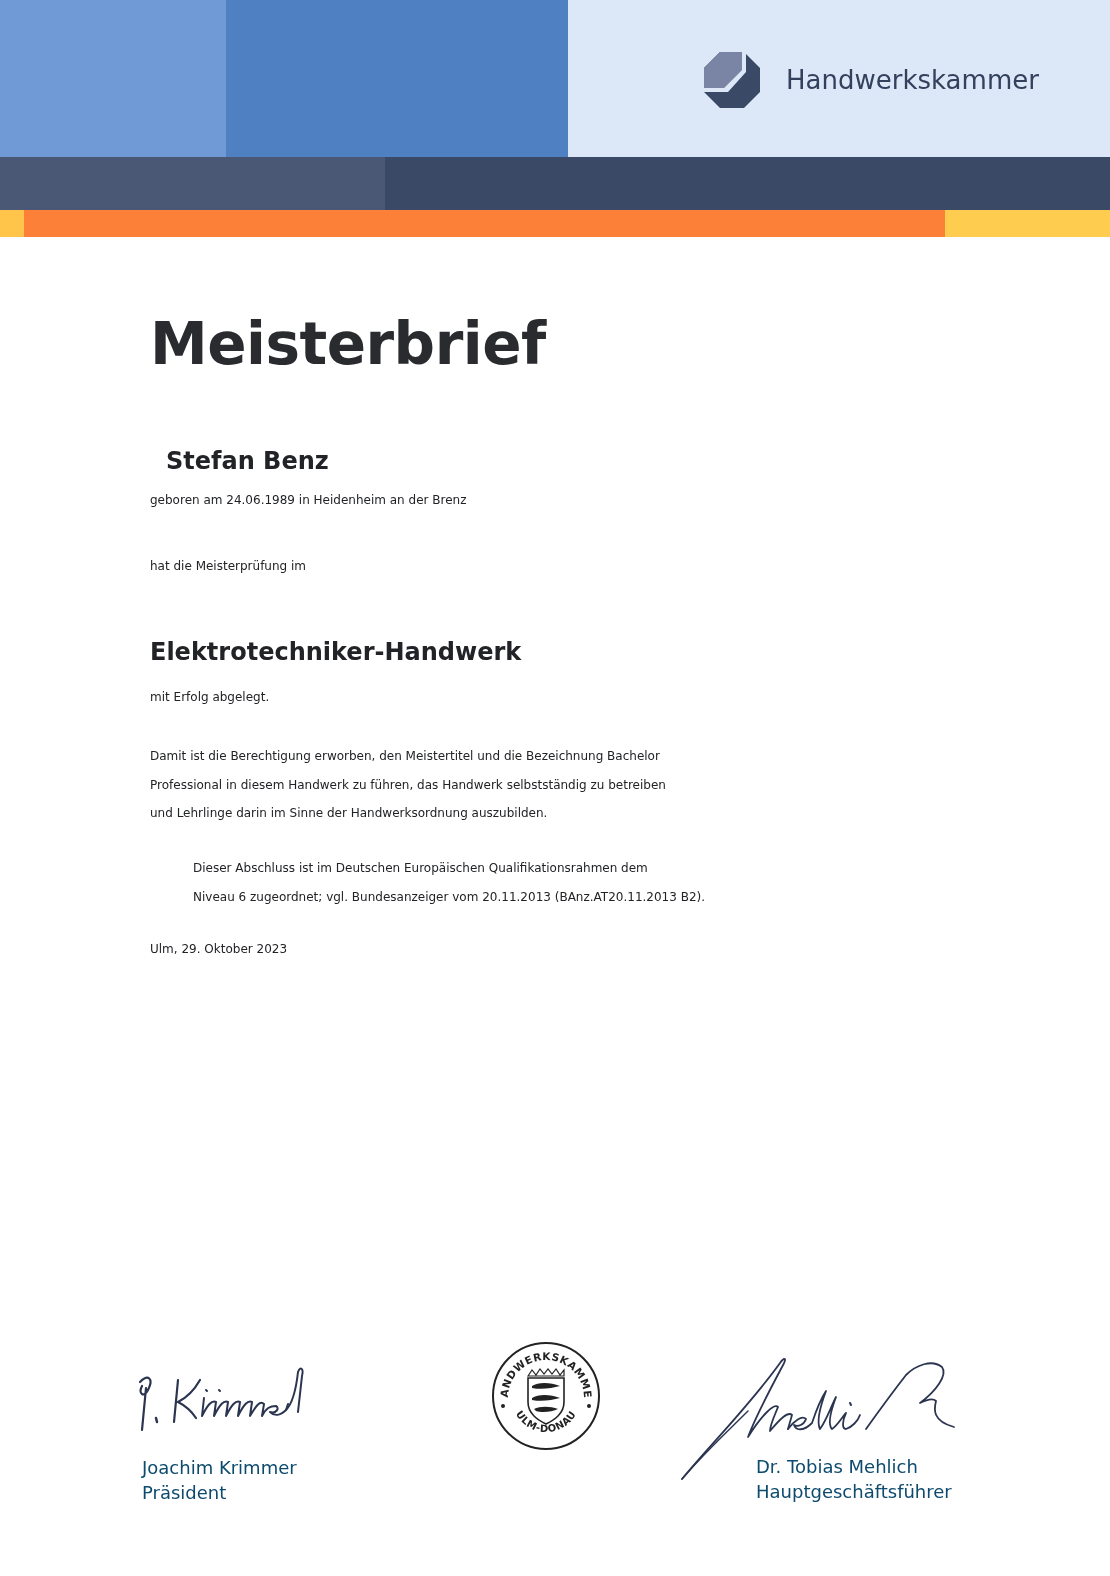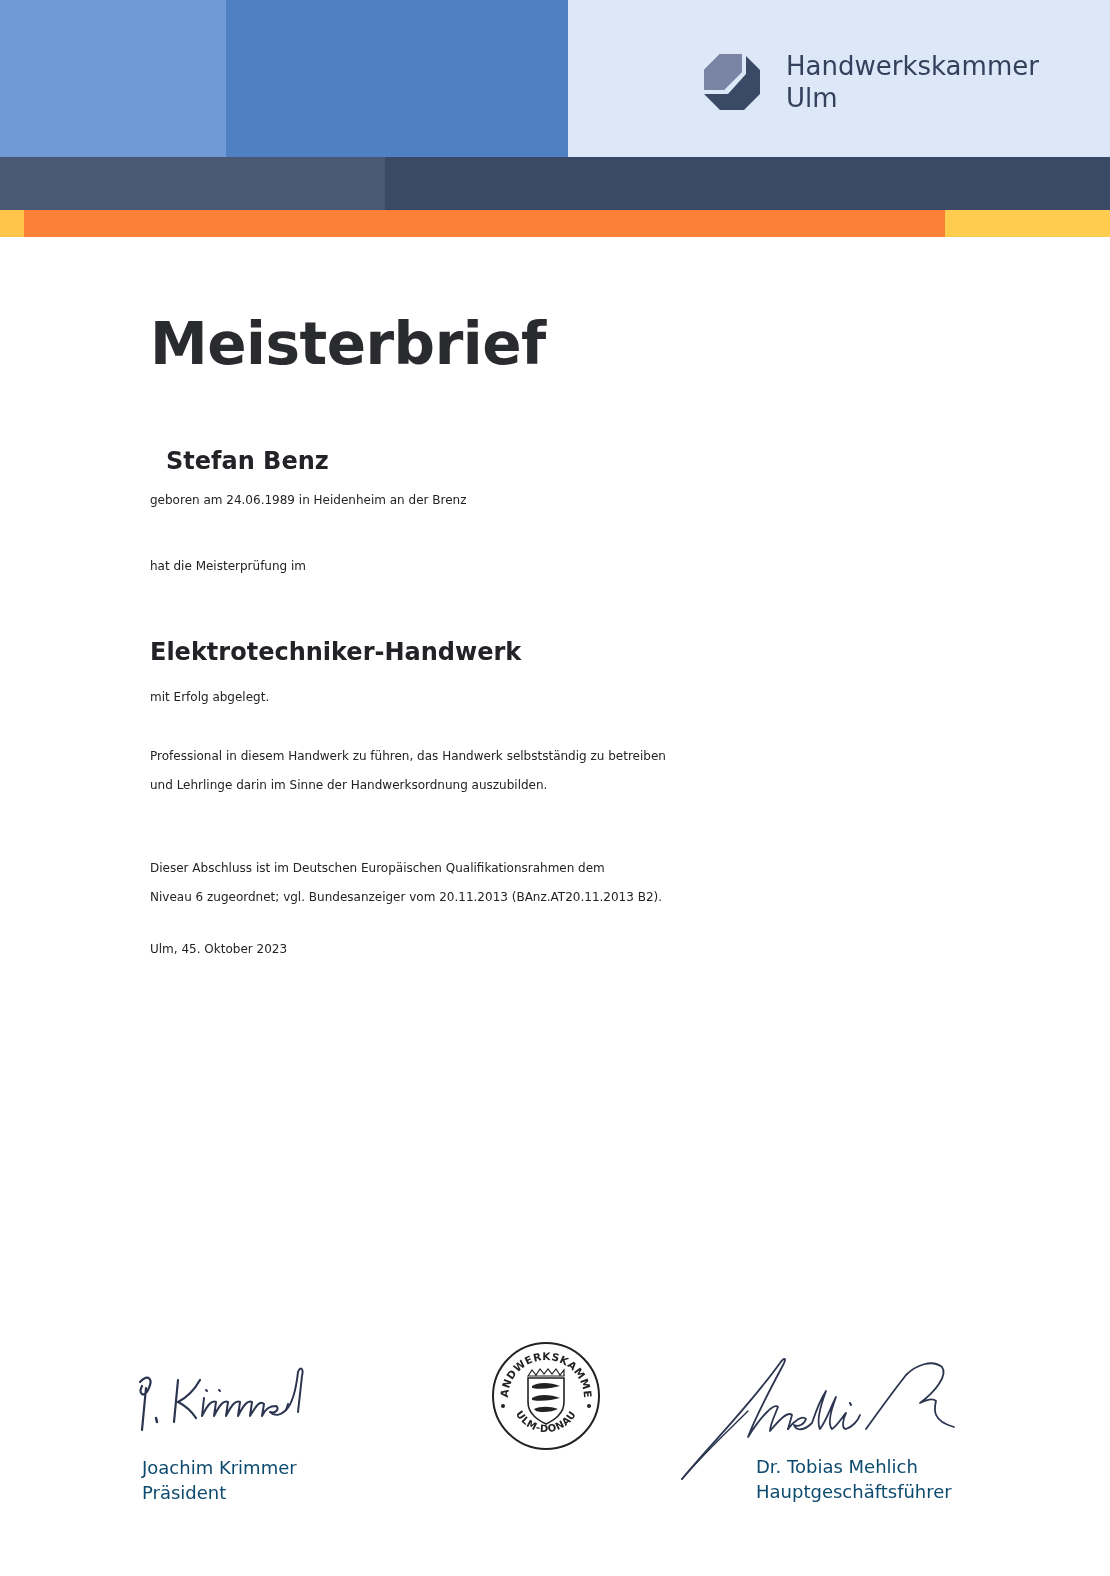--- a/index.html
+++ b/index.html
@@ -28,21 +28,21 @@
     font-size: 58px; font-weight: bold; color: #2a2b2e; letter-spacing: -0.5px;
   }
   .text { position: absolute; left: 150px; margin: 0; font-size: 12px; color: #222326; }
   .name { top: 447px; font-size: 24px; font-weight: bold; margin-left: 16px; }
   .birth { top: 493px; }
   .prep { top: 559px; }
   .trade { top: 617px; font-size: 24px; font-weight: bold; margin-top: 21px; }
   .result { top: 690px; }
   .para { line-height: 28.5px; width: 760px; }
   .para1 { top: 742px; }
-  .para2 { top: 854px; }
+  .para2 { top: 854px; margin-left: 43px; }
   .date { top: 942px; }
 
   .sig { position: absolute; }
   .sig-left { left: 110px; top: 1360px; width: 300px; }
   .sig-right { left: 670px; top: 1345px; width: 310px; }
   .sig-name { font-size: 18px; color: #0c4a6e; line-height: 25px; }
   .sig-left .sig-caption { position: absolute; left: 32px; top: 95px; }
   .sig-right .sig-caption { position: absolute; left: 78px; top: 109px; margin-left: 8px; }
 
   .seal { position: absolute; left: 490px; top: 1340px; width: 112px; height: 112px; }
@@ -62,43 +62,43 @@
 <div class="logo">
   <span>
     <svg viewBox="0 0 60 60">
       <polygon points="18,2 42,2 58,18 58,42 42,58 18,58 2,42 2,18" fill="#3a4a66"></polygon>
       <polygon points="18,2 40,2 40,20 22,38 2,38 2,18" fill="#7a85a6"></polygon>
       <polygon points="40,2 44,2 44,22 26,42 2,42 2,38 22,38 40,20" fill="#dce8f8"></polygon>
     </svg>
   </span>
   <div class="logo-text">
     <div>Handwerkskammer</div>
-    <div>Ulm</div>
   </div>
 </div>
 
 <h1 class="title">Meisterbrief</h1>
 
 <p class="text name">Stefan Benz</p>
 <p class="text birth">geboren am 24.06.1989 in Heidenheim an der Brenz</p>
 <p class="text prep">hat die Meisterprüfung im</p>
 <p class="text trade">Elektrotechniker-Handwerk</p>
 <p class="text result">mit Erfolg abgelegt.</p>
 
 <div class="text para para1">
+  <div>Damit ist die Berechtigung erworben, den Meistertitel und die Bezeichnung Bachelor</div>
   <div>Professional in diesem Handwerk zu führen, das Handwerk selbstständig zu betreiben</div>
   <div>und Lehrlinge darin im Sinne der Handwerksordnung auszubilden.</div>
 </div>
 
 <div class="text para para2">
   <div>Dieser Abschluss ist im Deutschen Europäischen Qualifikationsrahmen dem</div>
   <div>Niveau 6 zugeordnet; vgl. Bundesanzeiger vom 20.11.2013 (BAnz.AT20.11.2013 B2).</div>
 </div>
 
-<p class="text date">Ulm, 45. Oktober 2023</p>
+<p class="text date">Ulm, 29. Oktober 2023</p>
 
 <div class="sig sig-left">
   <span>
     <svg width="260" height="80" viewBox="0 0 260 80" style="position:absolute;left:10px;top:0;">
       <path d="M20,22 C28,14 34,18 28,30 C24,38 18,34 22,26 M26,28 L22,70" stroke="#2b3550" stroke-width="2.2" fill="none" stroke-linecap="round"></path>
       <path d="M36,58 L37,62" stroke="#2b3550" stroke-width="2.5" fill="none" stroke-linecap="round"></path>
       <path d="M58,20 L54,62 M80,20 C72,34 62,40 58,42 C66,46 72,52 76,58" stroke="#2b3550" stroke-width="2.2" fill="none" stroke-linecap="round"></path>
       <path d="M84,38 L82,56 C88,44 92,40 96,42 L94,56 C100,44 104,40 108,42 L106,56 C112,44 116,40 120,42 L118,56 C124,44 128,40 132,42 L130,56 C136,46 140,40 144,44 L142,56 C146,48 150,46 156,46 C160,48 156,54 150,52 C154,56 160,56 166,50 L168,44" stroke="#2b3550" stroke-width="2" fill="none" stroke-linecap="round" stroke-linejoin="round"></path>
       <path d="M166,50 C172,44 176,30 178,12 C180,6 184,8 182,16 L178,52" stroke="#2b3550" stroke-width="2" fill="none" stroke-linecap="round"></path>
       <path d="M86,30 L87,31 M99,30 L100,31" stroke="#2b3550" stroke-width="2" fill="none" stroke-linecap="round"></path>

